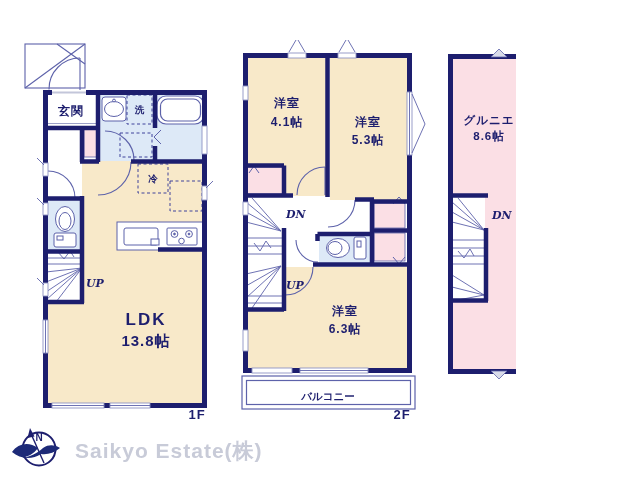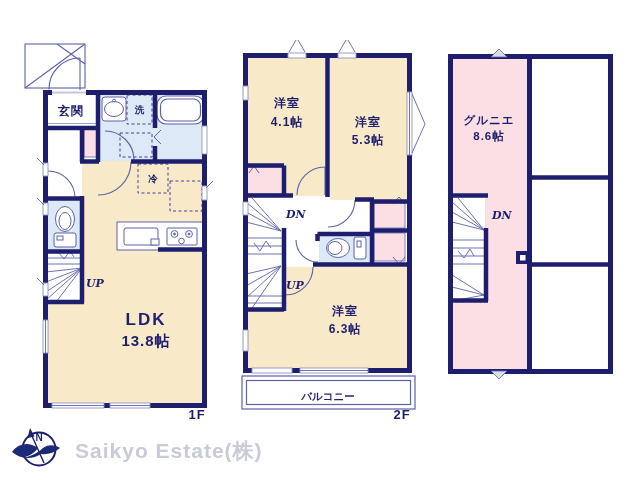--- a/index.html
+++ b/index.html
@@ -1,16 +1,16 @@
 <!DOCTYPE html>
 <html><head>
 <meta charset="utf-8">
 <style>
   html,body{margin:0;padding:0;background:#fff;}
-  .page{position:relative;width:640px;height:480px;background:#ffffff;overflow:hidden;
+  .page{position:relative;width:516px;height:480px;background:#ffffff;overflow:hidden;
         font-family:"Liberation Sans",sans-serif;text-align:right;}
   svg{position:absolute;left:0;top:0;}
   text{fill:#1d1e6e;font-family:"Liberation Sans",sans-serif;}
   .rm{font-size:12px;font-weight:bold;letter-spacing:1px;}
   .sm{font-size:9.5px;font-weight:bold;}
   .stair{font-family:"DejaVu Serif",serif;font-style:italic;font-weight:bold;font-size:11px;}
   .flr{font-size:13px;font-weight:bold;letter-spacing:1px;}
   .ldk{font-size:17px;font-weight:bold;letter-spacing:2px;}
   .ldk2{font-size:15px;font-weight:bold;letter-spacing:1px;}
   .company{font-size:21px;font-weight:bold;fill:#c8cbd8;letter-spacing:1px;}

